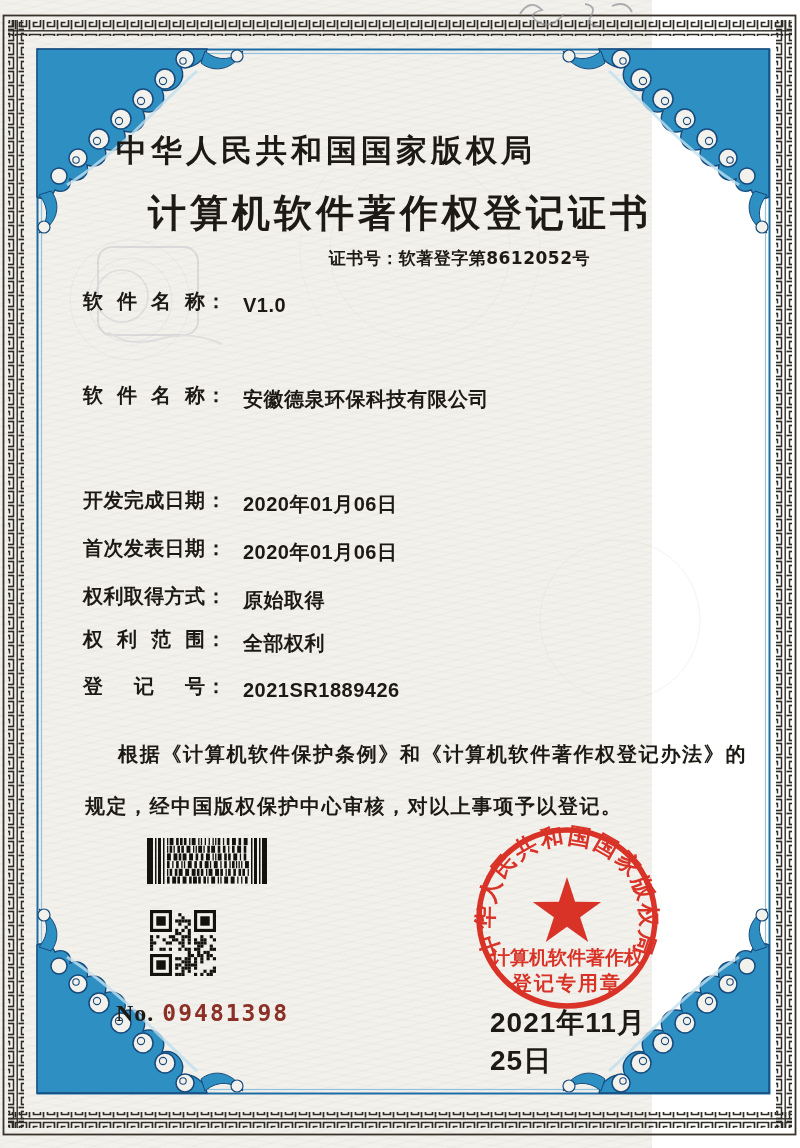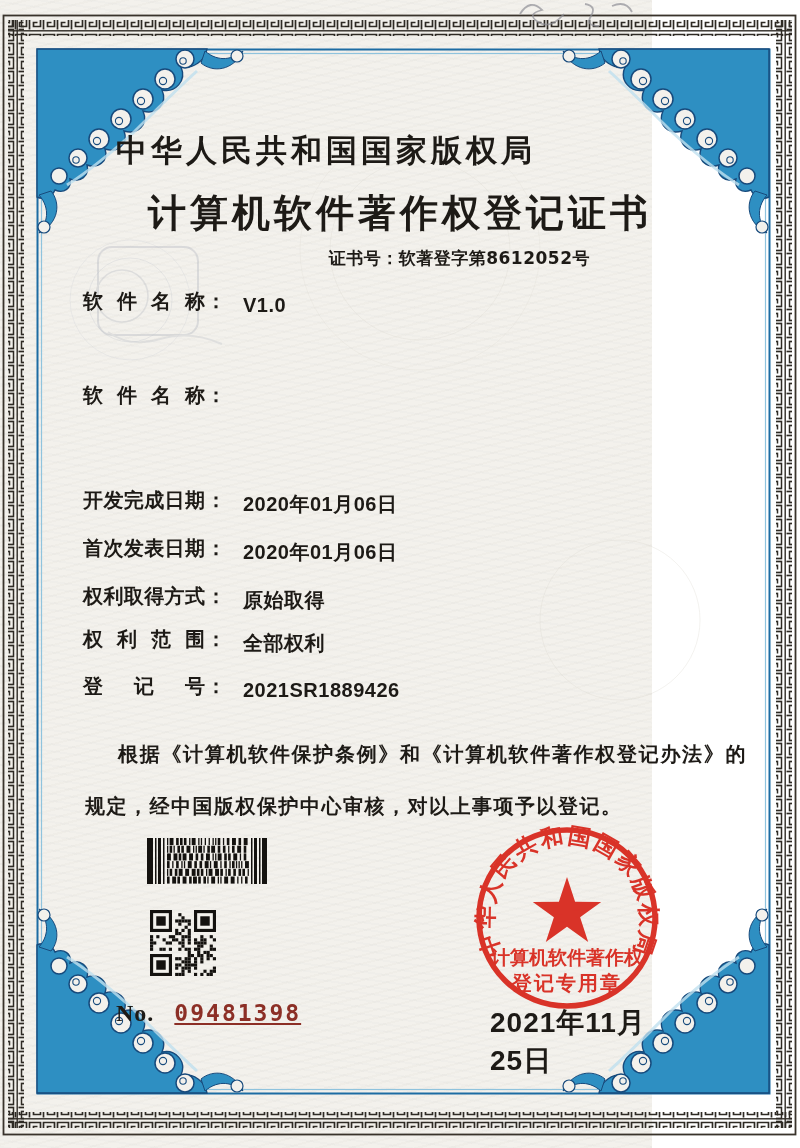--- a/index.html
+++ b/index.html
@@ -47,21 +47,21 @@
     font-size:20px;font-weight:700;letter-spacing:1.5px;line-height:52px;
     text-indent:33px;text-align:justify;
     font-family:"Liberation Serif", serif;
   }
   .serial{
     left:116px;top:1000px;font-size:24px;font-weight:700;
     font-family:"Liberation Serif", serif;letter-spacing:1px;
   }
   .serial .digits{
     color:#8c2f26;font-family:"DejaVu Sans Mono", monospace;
-    font-size:23px;letter-spacing:2px;margin-left:20px;text-decoration:underline;
+    font-size:23px;letter-spacing:2px;margin-left:8px;
   }
   .seal-date{
     left:490px;top:1004px;font-size:28px;font-weight:700;letter-spacing:1px;
     font-family:"Liberation Sans", sans-serif;
   }
   .barcode{left:147px;top:838px;width:120px;height:46px;}
   .qrcode{left:150px;top:910px;width:66px;height:66px;}
   .seal{left:452px;top:803px;width:230px;height:230px;opacity:.93;}
 </style>
 </head>
@@ -141,20 +141,21 @@
   </div>
 
   <div class="abs frow" style="top:288px">
     <span class="flabel">软件名称</span>
       <span class="fcolon">：</span>
     <span class="fvalue"><span class="v2">V1.0</span></span>
   </div>
   <div class="abs frow" style="top:382px">
     <span class="flabel">软件名称</span>
       <span class="fcolon">：</span>
+    <span class="fvalue">安徽德泉环保科技有限公司</span>
   </div>
   <div class="abs frow" style="top:487px">
     <span class="flabel">开发完成日期</span>
       <span class="fcolon">：</span>
     <span class="fvalue">2020年01月06日</span>
   </div>
   <div class="abs frow" style="top:535px">
     <span class="flabel">首次发表日期</span>
       <span class="fcolon">：</span>
     <span class="fvalue">2020年01月06日</span>

